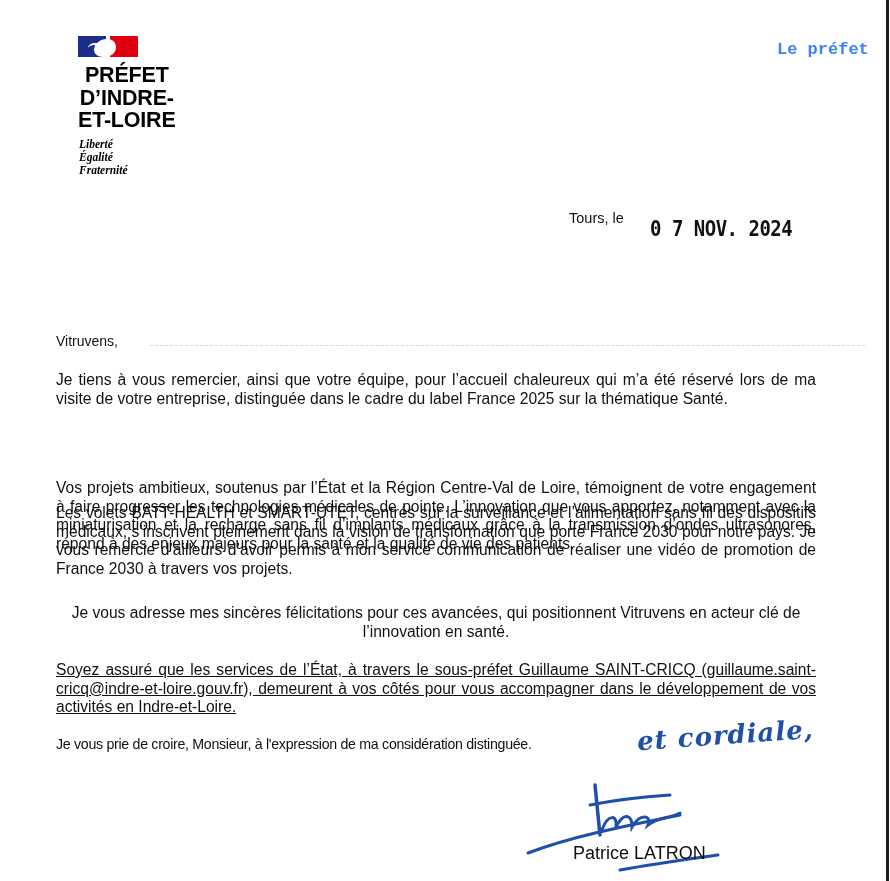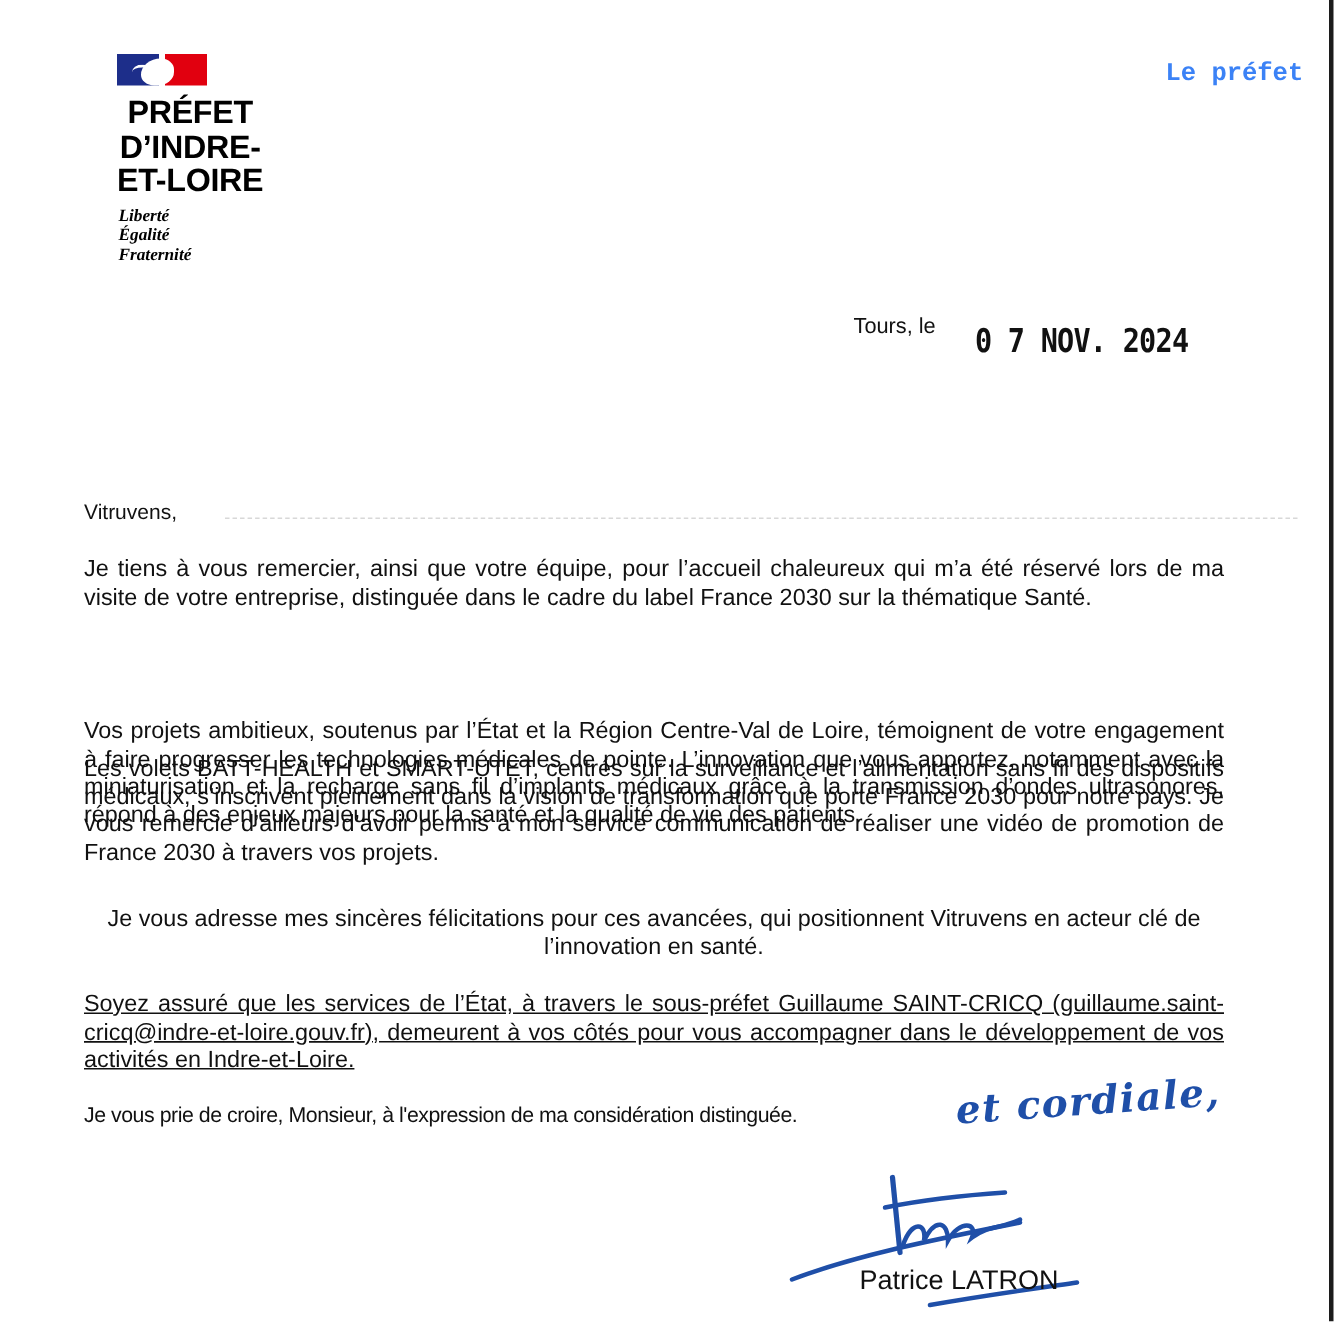--- a/index.html
+++ b/index.html
@@ -108,21 +108,21 @@
 </div>
 
 <div class="prefet-title">Le préfet</div>
 
 <div class="place">Tours, le</div>
 <div class="stamp">0 7 NOV. 2024</div>
 
 <div class="salutation">Vitruvens,</div>
 <div class="dashes"></div>
 
-<div class="body-text p1">Je tiens à vous remercier, ainsi que votre équipe, pour l’accueil chaleureux qui m’a été réservé lors de ma visite de votre entreprise, distinguée dans le cadre du label France 2030 sur la thématique Santé.</div>
+<div class="body-text p1">Je tiens à vous remercier, ainsi que votre équipe, pour l’accueil chaleureux qui m’a été réservé lors de ma visite de votre entreprise, distinguée dans le cadre du label France 2025 sur la thématique Santé.</div>
 <div class="body-text p2">Vos projets ambitieux, soutenus par l’État et la Région Centre-Val de Loire, témoignent de votre engagement à faire progresser les technologies médicales de pointe. L’innovation que vous apportez, notamment avec la miniaturisation et la recharge sans fil d’implants médicaux grâce à la transmission d’ondes ultrasonores, répond à des enjeux majeurs pour la santé et la qualité de vie des patients.</div>
 <div class="body-text p3">Les volets BATT-HEALTH et SMART-UTET, centrés sur la surveillance et l’alimentation sans fil des dispositifs médicaux, s’inscrivent pleinement dans la vision de transformation que porte France 2030 pour notre pays. Je vous remercie d’ailleurs d’avoir permis à mon service communication de réaliser une vidéo de promotion de France 2030 à travers vos projets.</div>
 <div class="body-text p4">Je vous adresse mes sincères félicitations pour ces avancées, qui positionnent Vitruvens en acteur clé de l’innovation en santé.</div>
 <div class="body-text p5"><span>Soyez assuré que les services de l’État, à travers le sous-préfet Guillaume SAINT-CRICQ (</span><span class="email-link">guillaume.saint-cricq@indre-et-loire.gouv.fr</span><span>), demeurent à vos côtés pour vous accompagner dans le développement de vos activités en Indre-et-Loire.</span></div>
 
 <div class="closing">Je vous prie de croire, Monsieur, à l'expression de ma considération distinguée.</div>
 <div class="handwritten">et cordiale,</div>
 
 <svg class="signature-svg" width="200" height="100" viewBox="0 0 200 100">
   <path d="M8 78 C 50 62, 100 52, 160 40" stroke="#1f4fa8" stroke-width="3" fill="none" stroke-linecap="round"></path>

